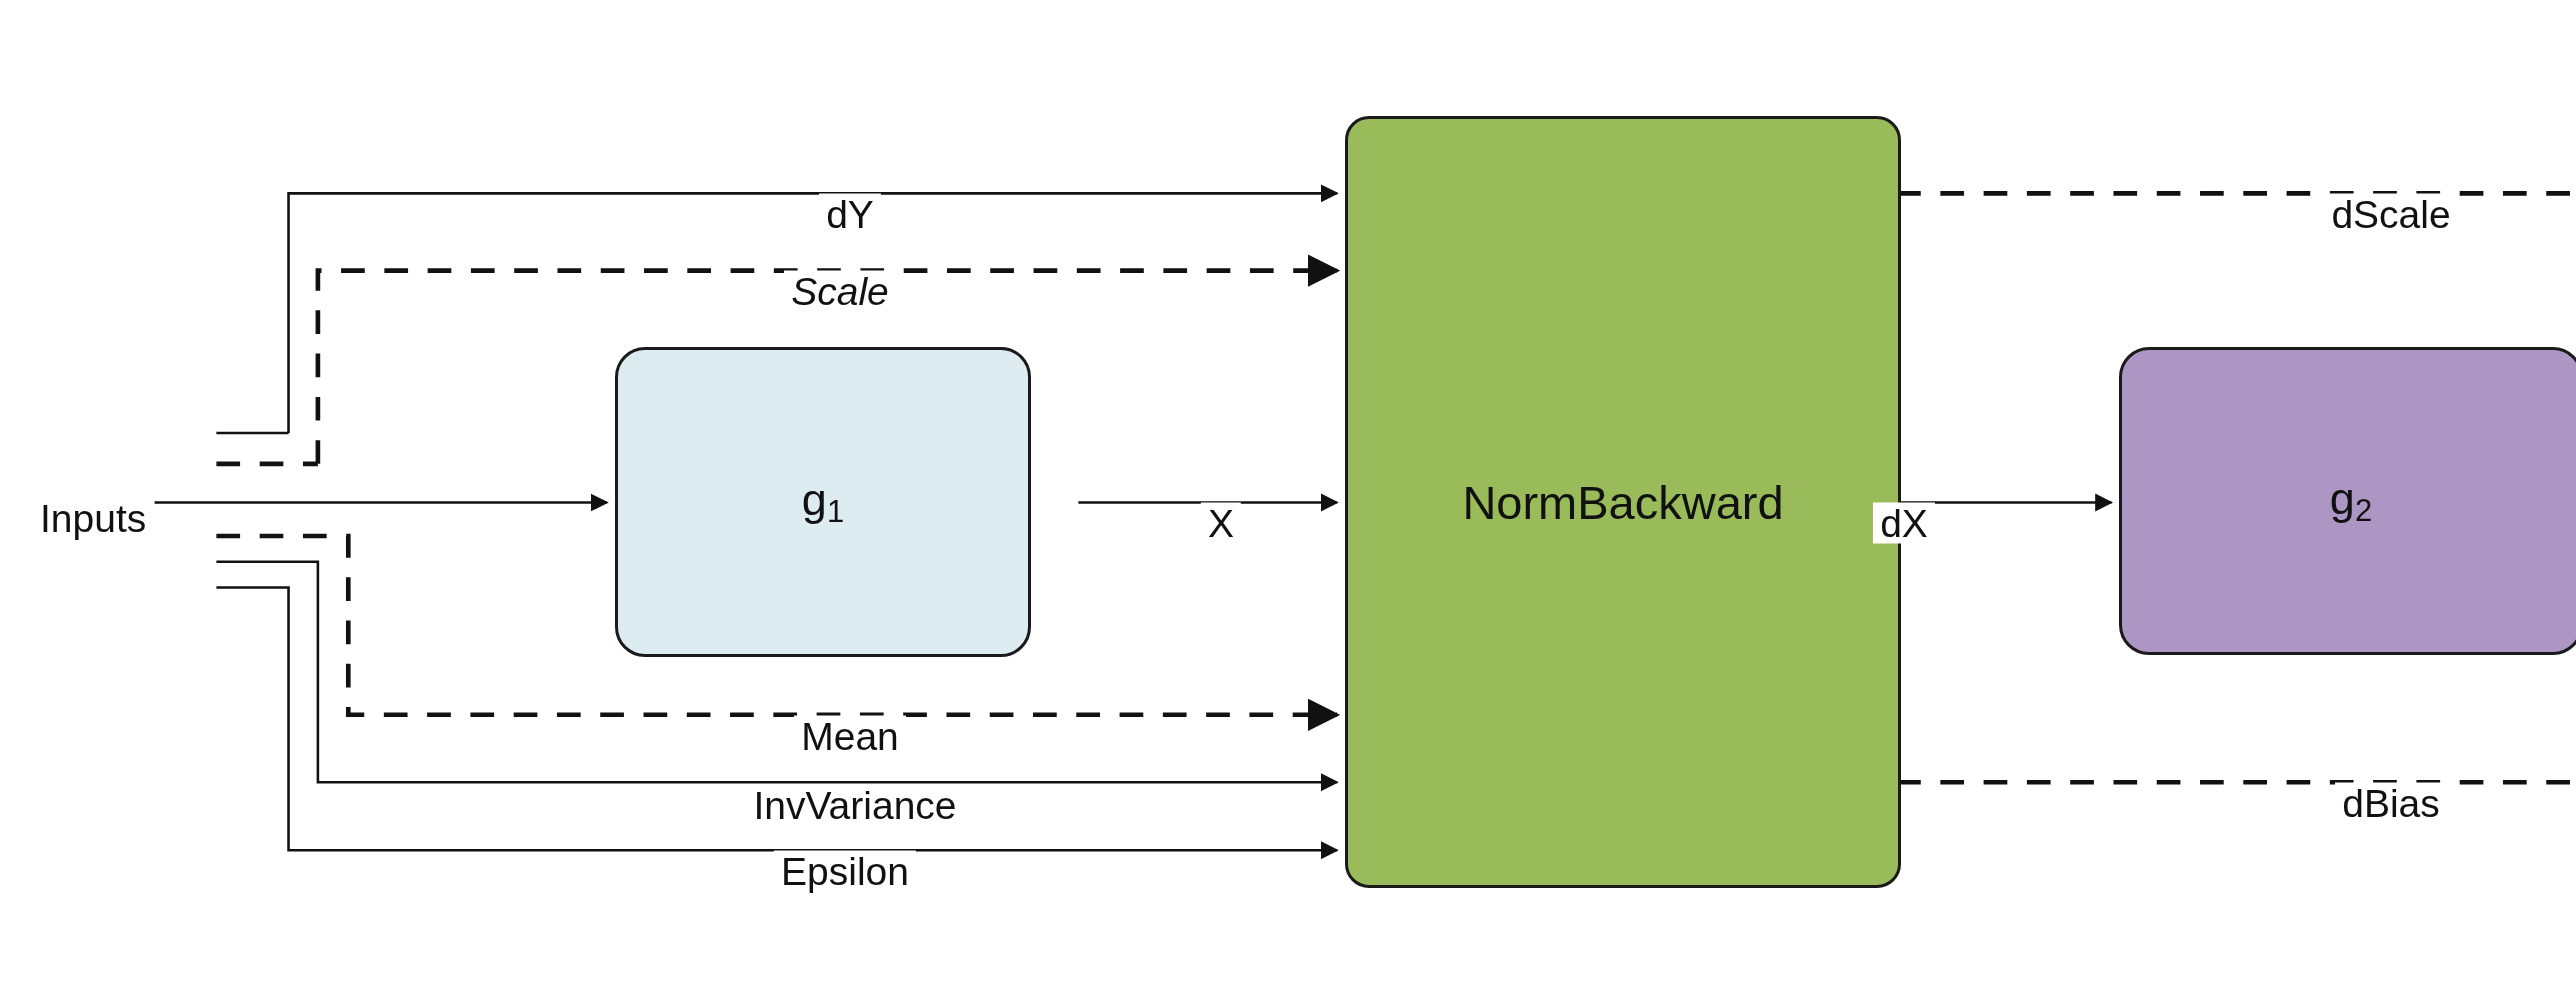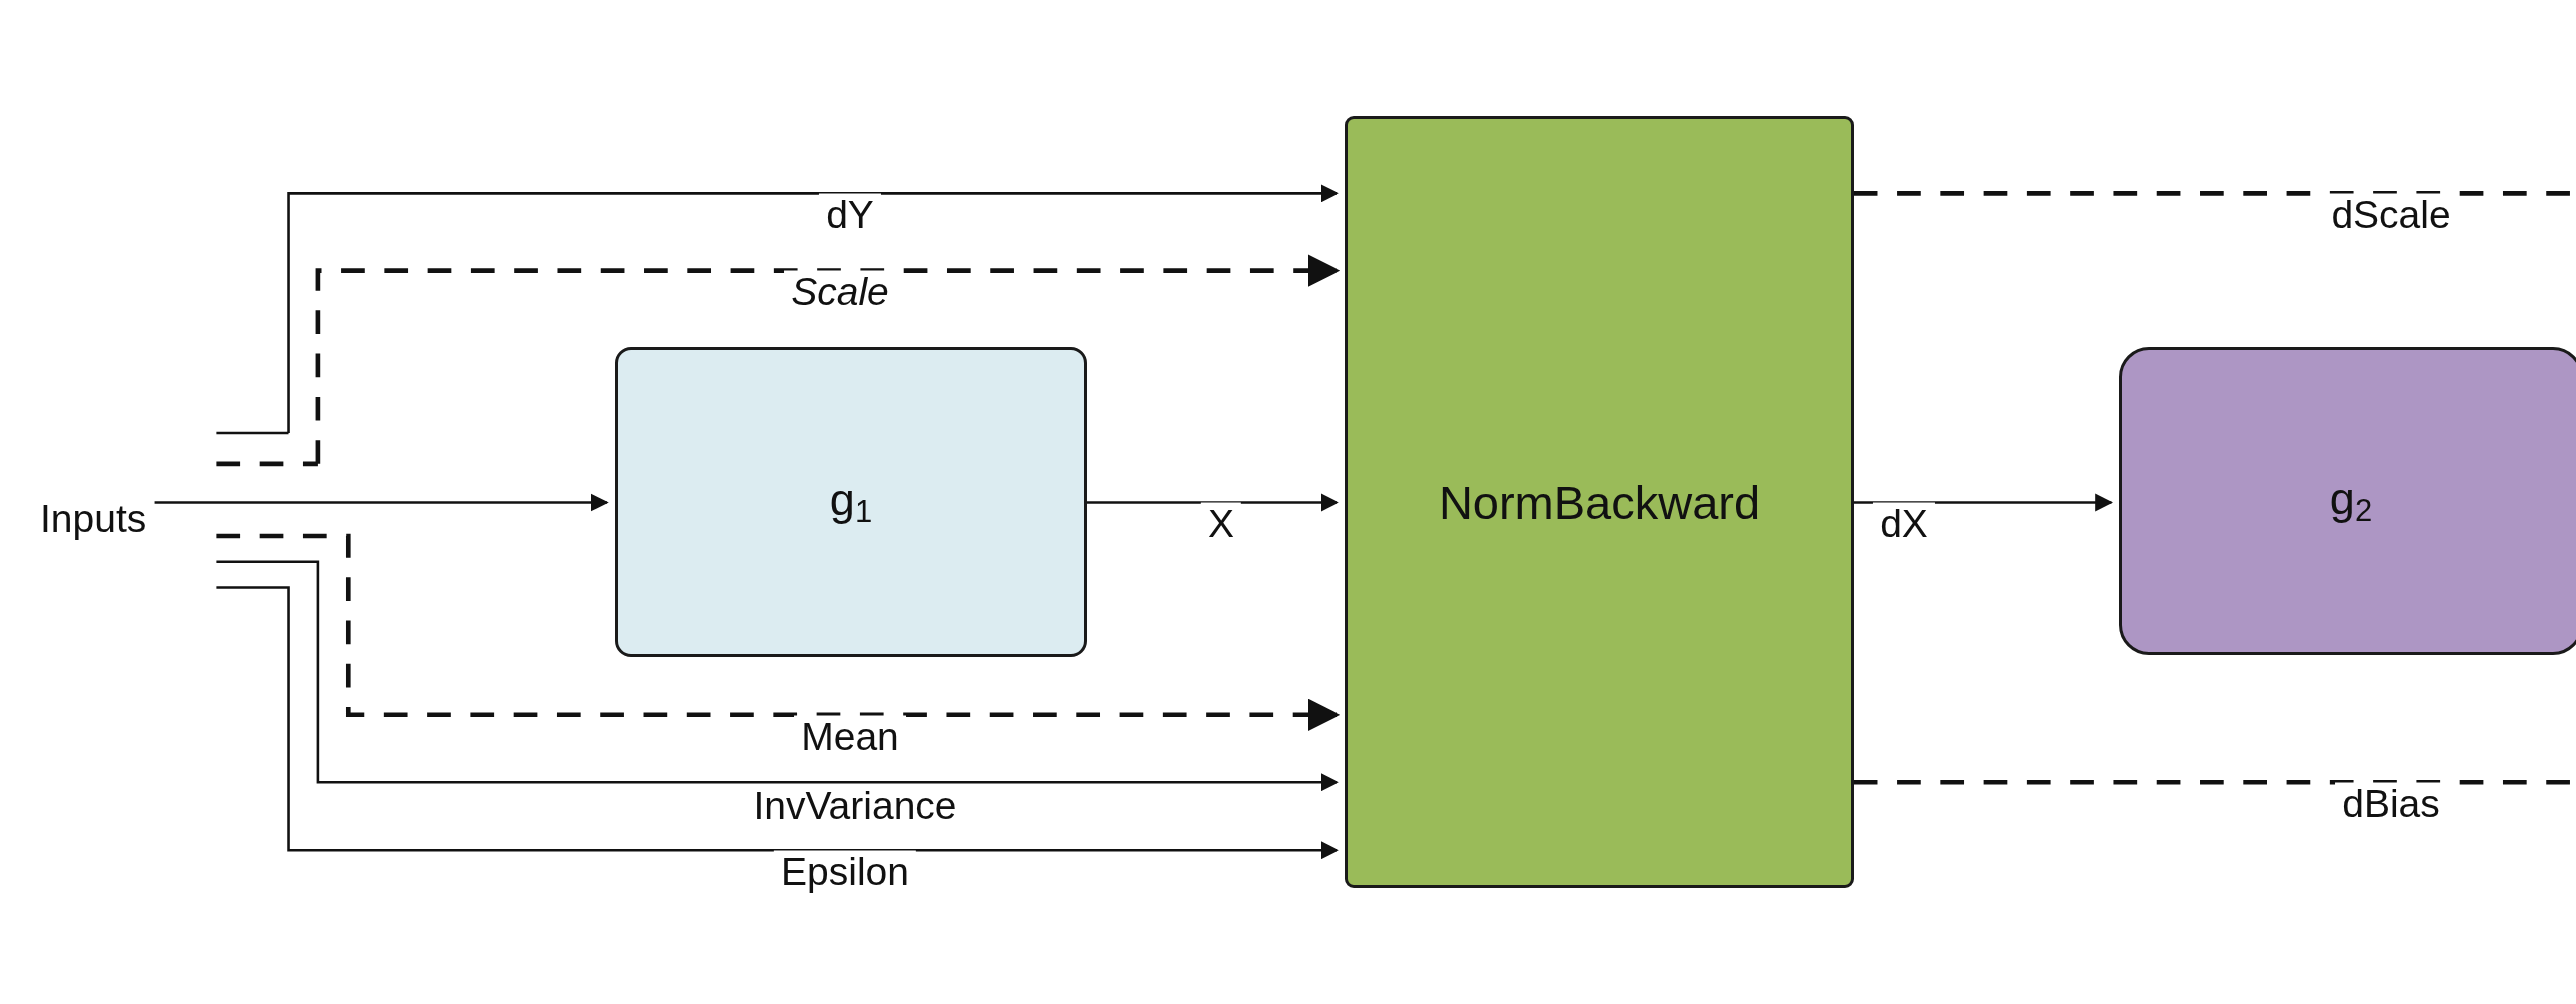--- a/index.html
+++ b/index.html
@@ -5,25 +5,25 @@
   html,body{margin:0;padding:0;background:#ffffff;}
   body{font-family:"Liberation Sans",sans-serif;}
   #stage{position:relative;width:3130px;height:1005px;background:#ffffff;overflow:hidden;}
   svg#wires{position:absolute;left:0;top:0;width:3130px;height:1005px;}
 
   .node{position:absolute;box-sizing:border-box;border:3.1px solid #1a1a1a;
         display:flex;align-items:center;justify-content:center;}
   .node-label{font-size:45px;color:#111111;line-height:1;white-space:nowrap;}
   .node-label sub{font-size:31px;vertical-align:-0.22em;}
 
-  #node-norm{left:1345px;top:116px;width:509px;height:772px;
-             background:#9ABB59;border-radius:9px;}
+  #node-norm{left:1345px;top:116px;width:556px;height:772px;
+             background:#9ABB59;border-radius:24px;}
   #node-norm .node-label{font-size:47px;}
-  #node-g1{left:615px;top:347px;width:472px;height:310px;
-           background:#DCECF1;border-radius:16px;}
+  #node-g1{left:615px;top:347px;width:416px;height:310px;
+           background:#DCECF1;border-radius:30px;}
   #node-g2{left:2119px;top:347px;width:464px;height:308px;
            background:#AD96C4;border-radius:30px;}
 
   .edge-label{position:absolute;background:#ffffff;color:#111111;
               font-size:39px;line-height:1;padding:1px 7.2px;white-space:nowrap;
               transform:translate(-50%,-50%);margin-top:21px;}
   .side-label{position:absolute;color:#111111;font-size:39px;line-height:1;
               white-space:nowrap;transform:translate(0,-50%);}
 </style>
 </head>

